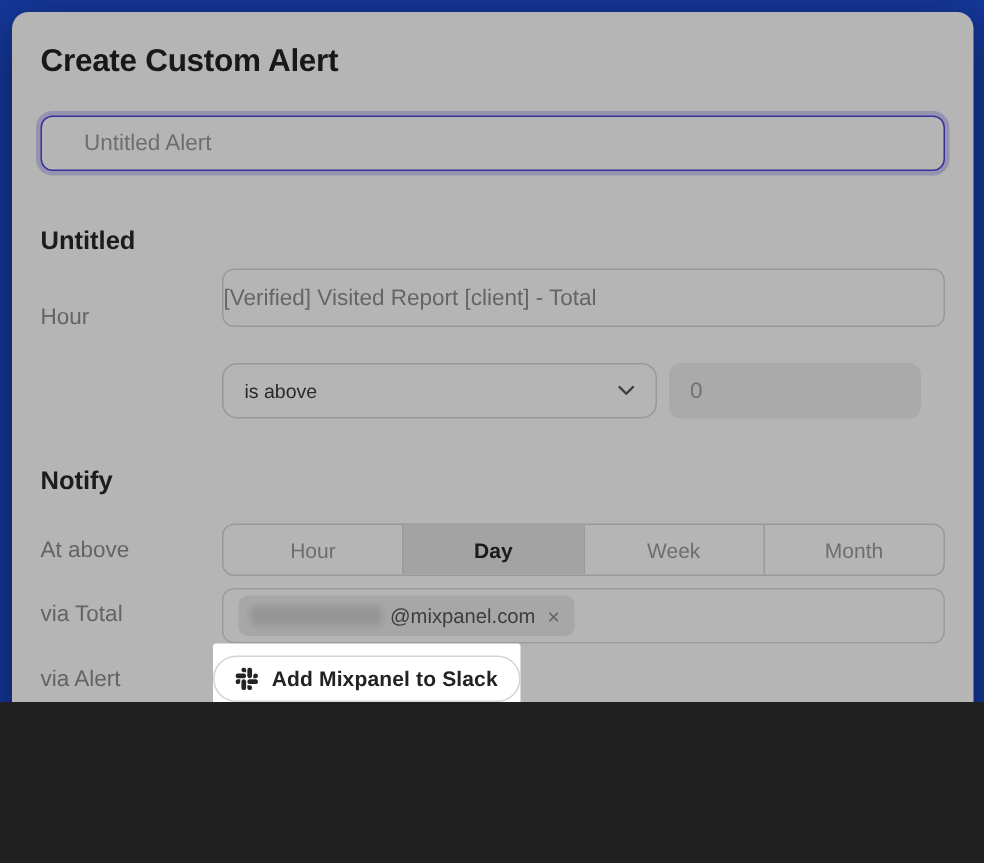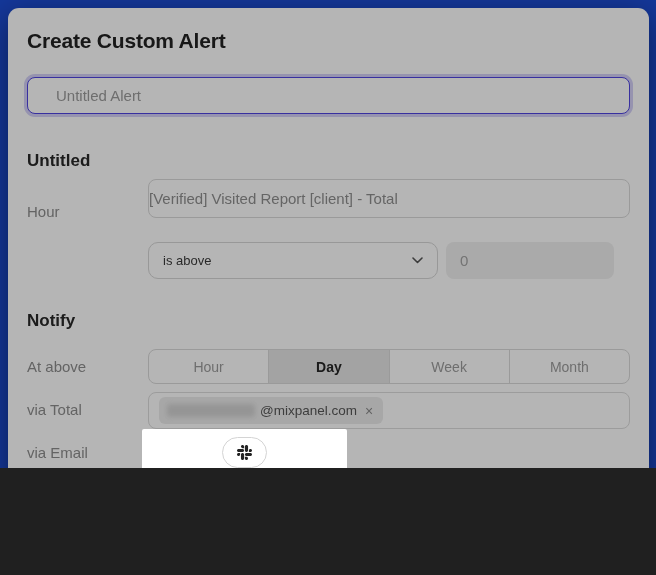--- a/index.html
+++ b/index.html
@@ -120,21 +120,21 @@
     <div class="field-label label-viaemail">via Total</div>
 
     <div class="email-box">
       <div class="email-chip">
         <span class="redacted"></span>
         <span class="chip-domain">@mixpanel.com</span>
         <span class="chip-remove">×</span>
       </div>
     </div>
 
-    <div class="field-label label-viaslack">via Email</div>
+    <div class="field-label label-viaslack">via Alert</div>
 
     <div class="footer-divider"></div>
 
     <div class="footer">
       <button class="cancel-btn">Cancel</button>
     </div>
 
   </div>
 
   <div class="dim-overlay"></div>
@@ -146,16 +146,17 @@
           <path d="M25.8 77.6c0 7.1-5.8 12.9-12.9 12.9S0 84.7 0 77.6s5.8-12.9 12.9-12.9h12.9v12.9z"></path>
           <path d="M32.3 77.6c0-7.1 5.8-12.9 12.9-12.9s12.9 5.8 12.9 12.9v32.3c0 7.1-5.8 12.9-12.9 12.9s-12.9-5.8-12.9-12.9V77.6z"></path>
           <path d="M45.2 25.8c-7.1 0-12.9-5.8-12.9-12.9S38.1 0 45.2 0s12.9 5.8 12.9 12.9v12.9H45.2z"></path>
           <path d="M45.2 32.3c7.1 0 12.9 5.8 12.9 12.9s-5.8 12.9-12.9 12.9H12.9C5.8 58.1 0 52.3 0 45.2s5.8-12.9 12.9-12.9h32.3z"></path>
           <path d="M97 45.2c0-7.1 5.8-12.9 12.9-12.9s12.9 5.8 12.9 12.9-5.8 12.9-12.9 12.9H97V45.2z"></path>
           <path d="M90.5 45.2c0 7.1-5.8 12.9-12.9 12.9s-12.9-5.8-12.9-12.9V12.9C64.7 5.8 70.5 0 77.6 0s12.9 5.8 12.9 12.9v32.3z"></path>
           <path d="M77.6 97c7.1 0 12.9 5.8 12.9 12.9s-5.8 12.9-12.9 12.9-12.9-5.8-12.9-12.9V97h12.9z"></path>
           <path d="M77.6 90.5c-7.1 0-12.9-5.8-12.9-12.9s5.8-12.9 12.9-12.9h32.3c7.1 0 12.9 5.8 12.9 12.9s-5.8 12.9-12.9 12.9H77.6z"></path>
         </svg>
       </span>
+      <span class="slack-btn-label">Add Mixpanel to Slack</span>
     </button>
   </div>
 
 </div>
 
 </body></html>

